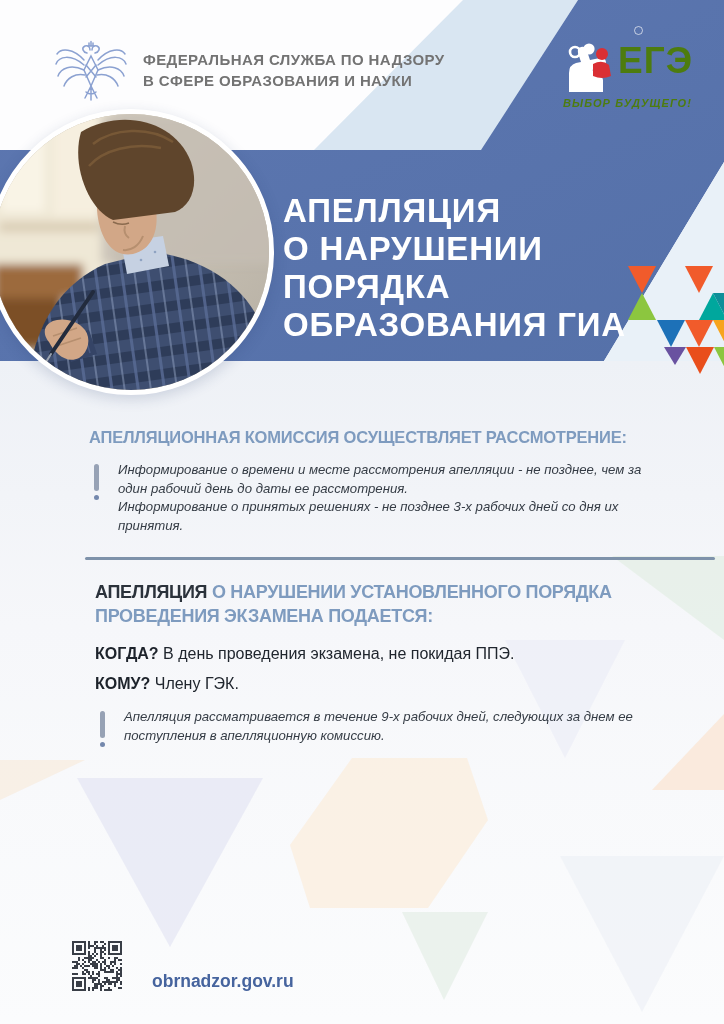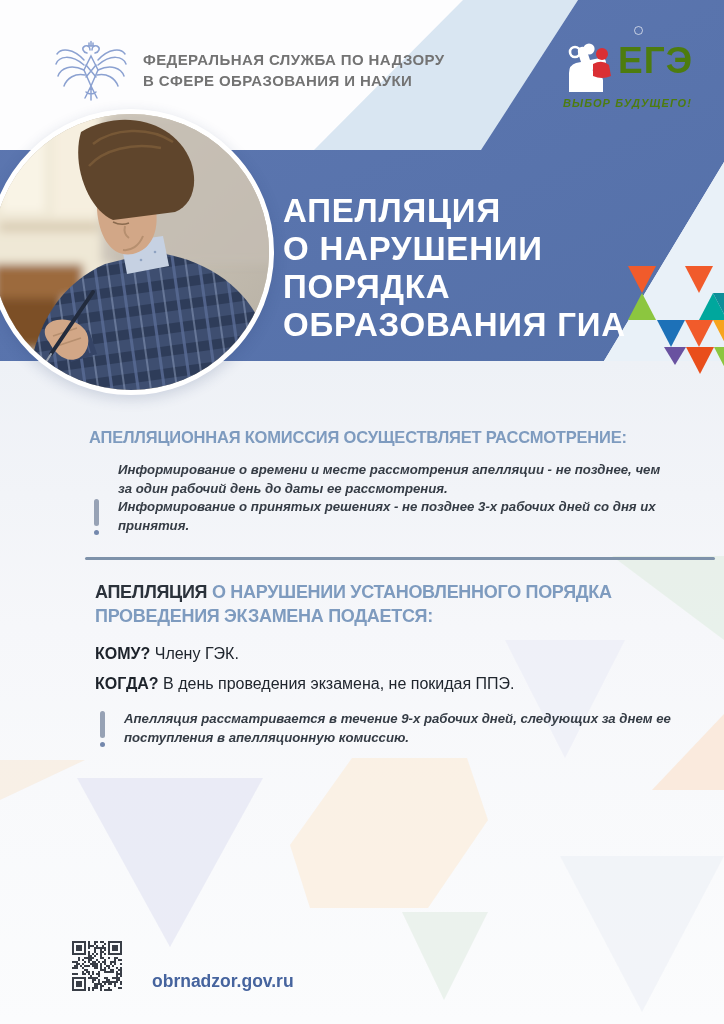--- a/index.html
+++ b/index.html
@@ -39,21 +39,21 @@
   
   .title{position:absolute;left:283px;top:192px;color:#ffffff;font-weight:700;
          font-size:33px;line-height:38px;letter-spacing:.8px;}
   
   .content{position:absolute;left:80px;top:428px;width:572px;margin-left:9px;}
   .s-head{margin:0 0 14px;font-size:16.5px;font-weight:700;color:#7e9bbf;letter-spacing:-.2px;}
   .bullets{margin:0 0 14px;padding:0;list-style:none;}
   .bullets li{position:relative;padding-left:30px;font-size:17px;font-weight:700;
               color:#272d35;line-height:27px;}
   .bullets li::before{content:"•";position:absolute;left:7px;top:0;}
-  .note{display:flex;gap:15px;align-items:flex-end;font-weight:bold;}
+  .note{display:flex;gap:15px;align-items:flex-start;}
   .bang{display:flex;flex-direction:column;align-items:center;padding-top:3px;width:14px;flex:none;}
   .bang-bar{width:5px;height:27px;border-radius:3px;background:#97a2b5;}
   .bang-dot{width:5px;height:5px;border-radius:50%;background:#7488ad;margin-top:4px;}
   .note-text{font-style:italic;font-size:13.2px;line-height:18.5px;color:#353c45;width:578px;}
   .note-text p{margin:0;}
   .divider{position:absolute;left:85px;top:557px;width:630px;height:3px;background:#7e92aa;border-radius:2px;}
   .content2{position:absolute;left:95px;top:580px;width:585px;}
   .s2-head{margin:0 0 15px;width:560px;font-size:18px;font-weight:700;line-height:24px;
            color:#7e9bbf;letter-spacing:-.3px;}
   .s2-head .strong{color:#2b323b;}
@@ -204,22 +204,22 @@
         <p>Информирование о принятых решениях - не позднее 3-х рабочих дней со дня их принятия.</p>
       </div>
     </div>
   </div>
 
   <div class="divider"></div>
 
   <div class="content2">
     <h2 class="s2-head"><span class="strong">АПЕЛЛЯЦИЯ</span><span> О НАРУШЕНИИ УСТАНОВЛЕННОГО ПОРЯДКА ПРОВЕДЕНИЯ ЭКЗАМЕНА ПОДАЕТСЯ:</span></h2>
     <div class="qa">
+      <p><span class="lbl">КОГДА?</span><span> В день проведения экзамена, не покидая ППЭ.</span></p>
       <p><span class="lbl">КОМУ?</span><span> Члену ГЭК.</span></p>
-      <p><span class="lbl">КОГДА?</span><span> В день проведения экзамена, не покидая ППЭ.</span></p>
     </div>
     <div class="note">
       <div class="bang">
         <div class="bang-bar"></div>
         <div class="bang-dot"></div>
       </div>
       <div class="note-text">
         <p>Апелляция рассматривается в течение 9-х рабочих дней, следующих за днем ее поступления в апелляционную комиссию.</p>
       </div>
     </div>

